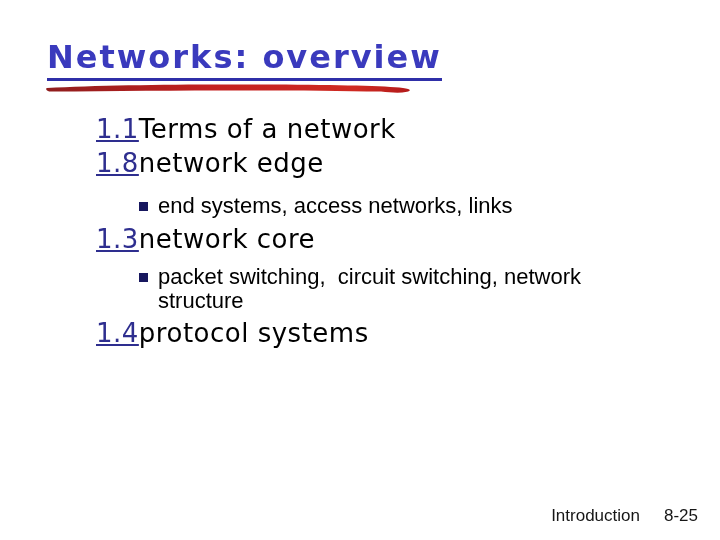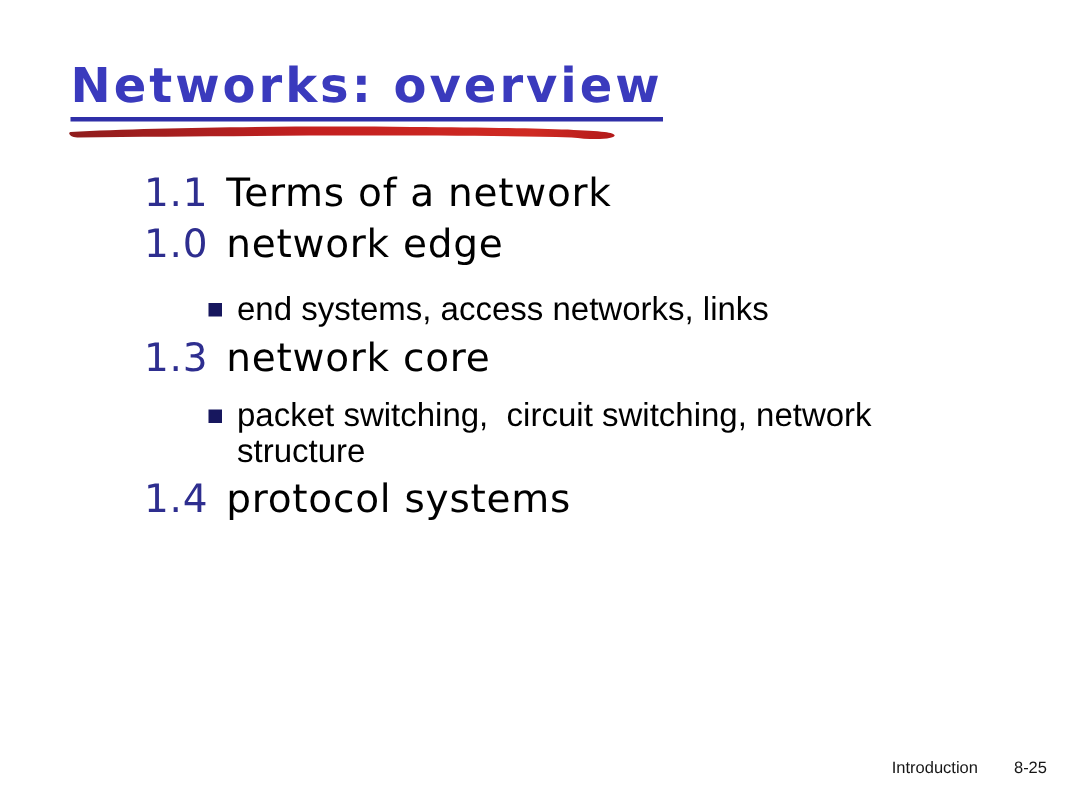--- a/index.html
+++ b/index.html
@@ -13,34 +13,34 @@
          letter-spacing:2px;color:var(--title-blue,#3a3abd);white-space:nowrap;}
   .title-text{display:inline-block;border-bottom:3px solid var(--underline-blue,#2f2fa8);
               padding-bottom:2px;}
 
   
   .swoosh{position:absolute;left:44px;top:80px;width:372px;height:18px;}
 
   
   .item{position:absolute;left:96px;font-size:26px;line-height:34px;color:#000;
         letter-spacing:0.5px;white-space:nowrap;}
-  .item .num{color:var(--number-navy,#2e2e8f);margin-right:12px;}
+  .item .num{color:var(--number-navy,#2e2e8f);text-decoration:underline;}
   .i1{top:112px}.i2{top:146px}.i3{top:222px}.i4{top:316px}
 
   
   .sub{position:absolute;left:96px;padding-left:62px;font-size:22px;line-height:24px;
        color:#000;font-family:"Liberation Sans",sans-serif;}
   .s1{top:194px}.s2{top:265px}
   .sub .subtxt{display:inline-block;max-width:470px;white-space:pre-wrap;vertical-align:top;}
   .bullet{position:absolute;left:43px;top:8px;width:9px;height:9px;
           background:var(--bullet-navy,#17175e);}
 
   
   .footer{position:absolute;top:506px;right:22px;display:flex;gap:24px;
-          font-size:11px;color:#161616;font-family:"Liberation Sans",sans-serif;}
+          font-size:17px;color:#161616;font-family:"Liberation Sans",sans-serif;}
 </style>
 </head>
 <body>
 
 <div class="slide">
 
   <div class="title">
     <span class="title-text">Networks: overview</span>
   </div>
 
@@ -56,21 +56,21 @@
     <path d="M3,8 C60,4.8 150,4 230,4.6 C295,5 342,6 359,8
              C366,8.8 368,10.6 363,11.8 C355,13.6 346,12.4 337,11.6
              C245,9.6 115,10.4 8,11.6 C2.5,11.8 1,8.4 3,8 Z" fill="url(#redg)"></path>
   </svg>
 
   <div class="item i1">
     <span class="num">1.1</span><span class="txt">Terms of a network</span>
   </div>
 
   <div class="item i2">
-    <span class="num">1.0</span><span class="txt">network edge</span>
+    <span class="num">1.8</span><span class="txt">network edge</span>
   </div>
 
   <div class="sub s1">
     <span class="bullet"></span>
     <span class="subtxt">end systems, access networks, links</span>
   </div>
 
   <div class="item i3">
     <span class="num">1.3</span><span class="txt">network core</span>
   </div>

